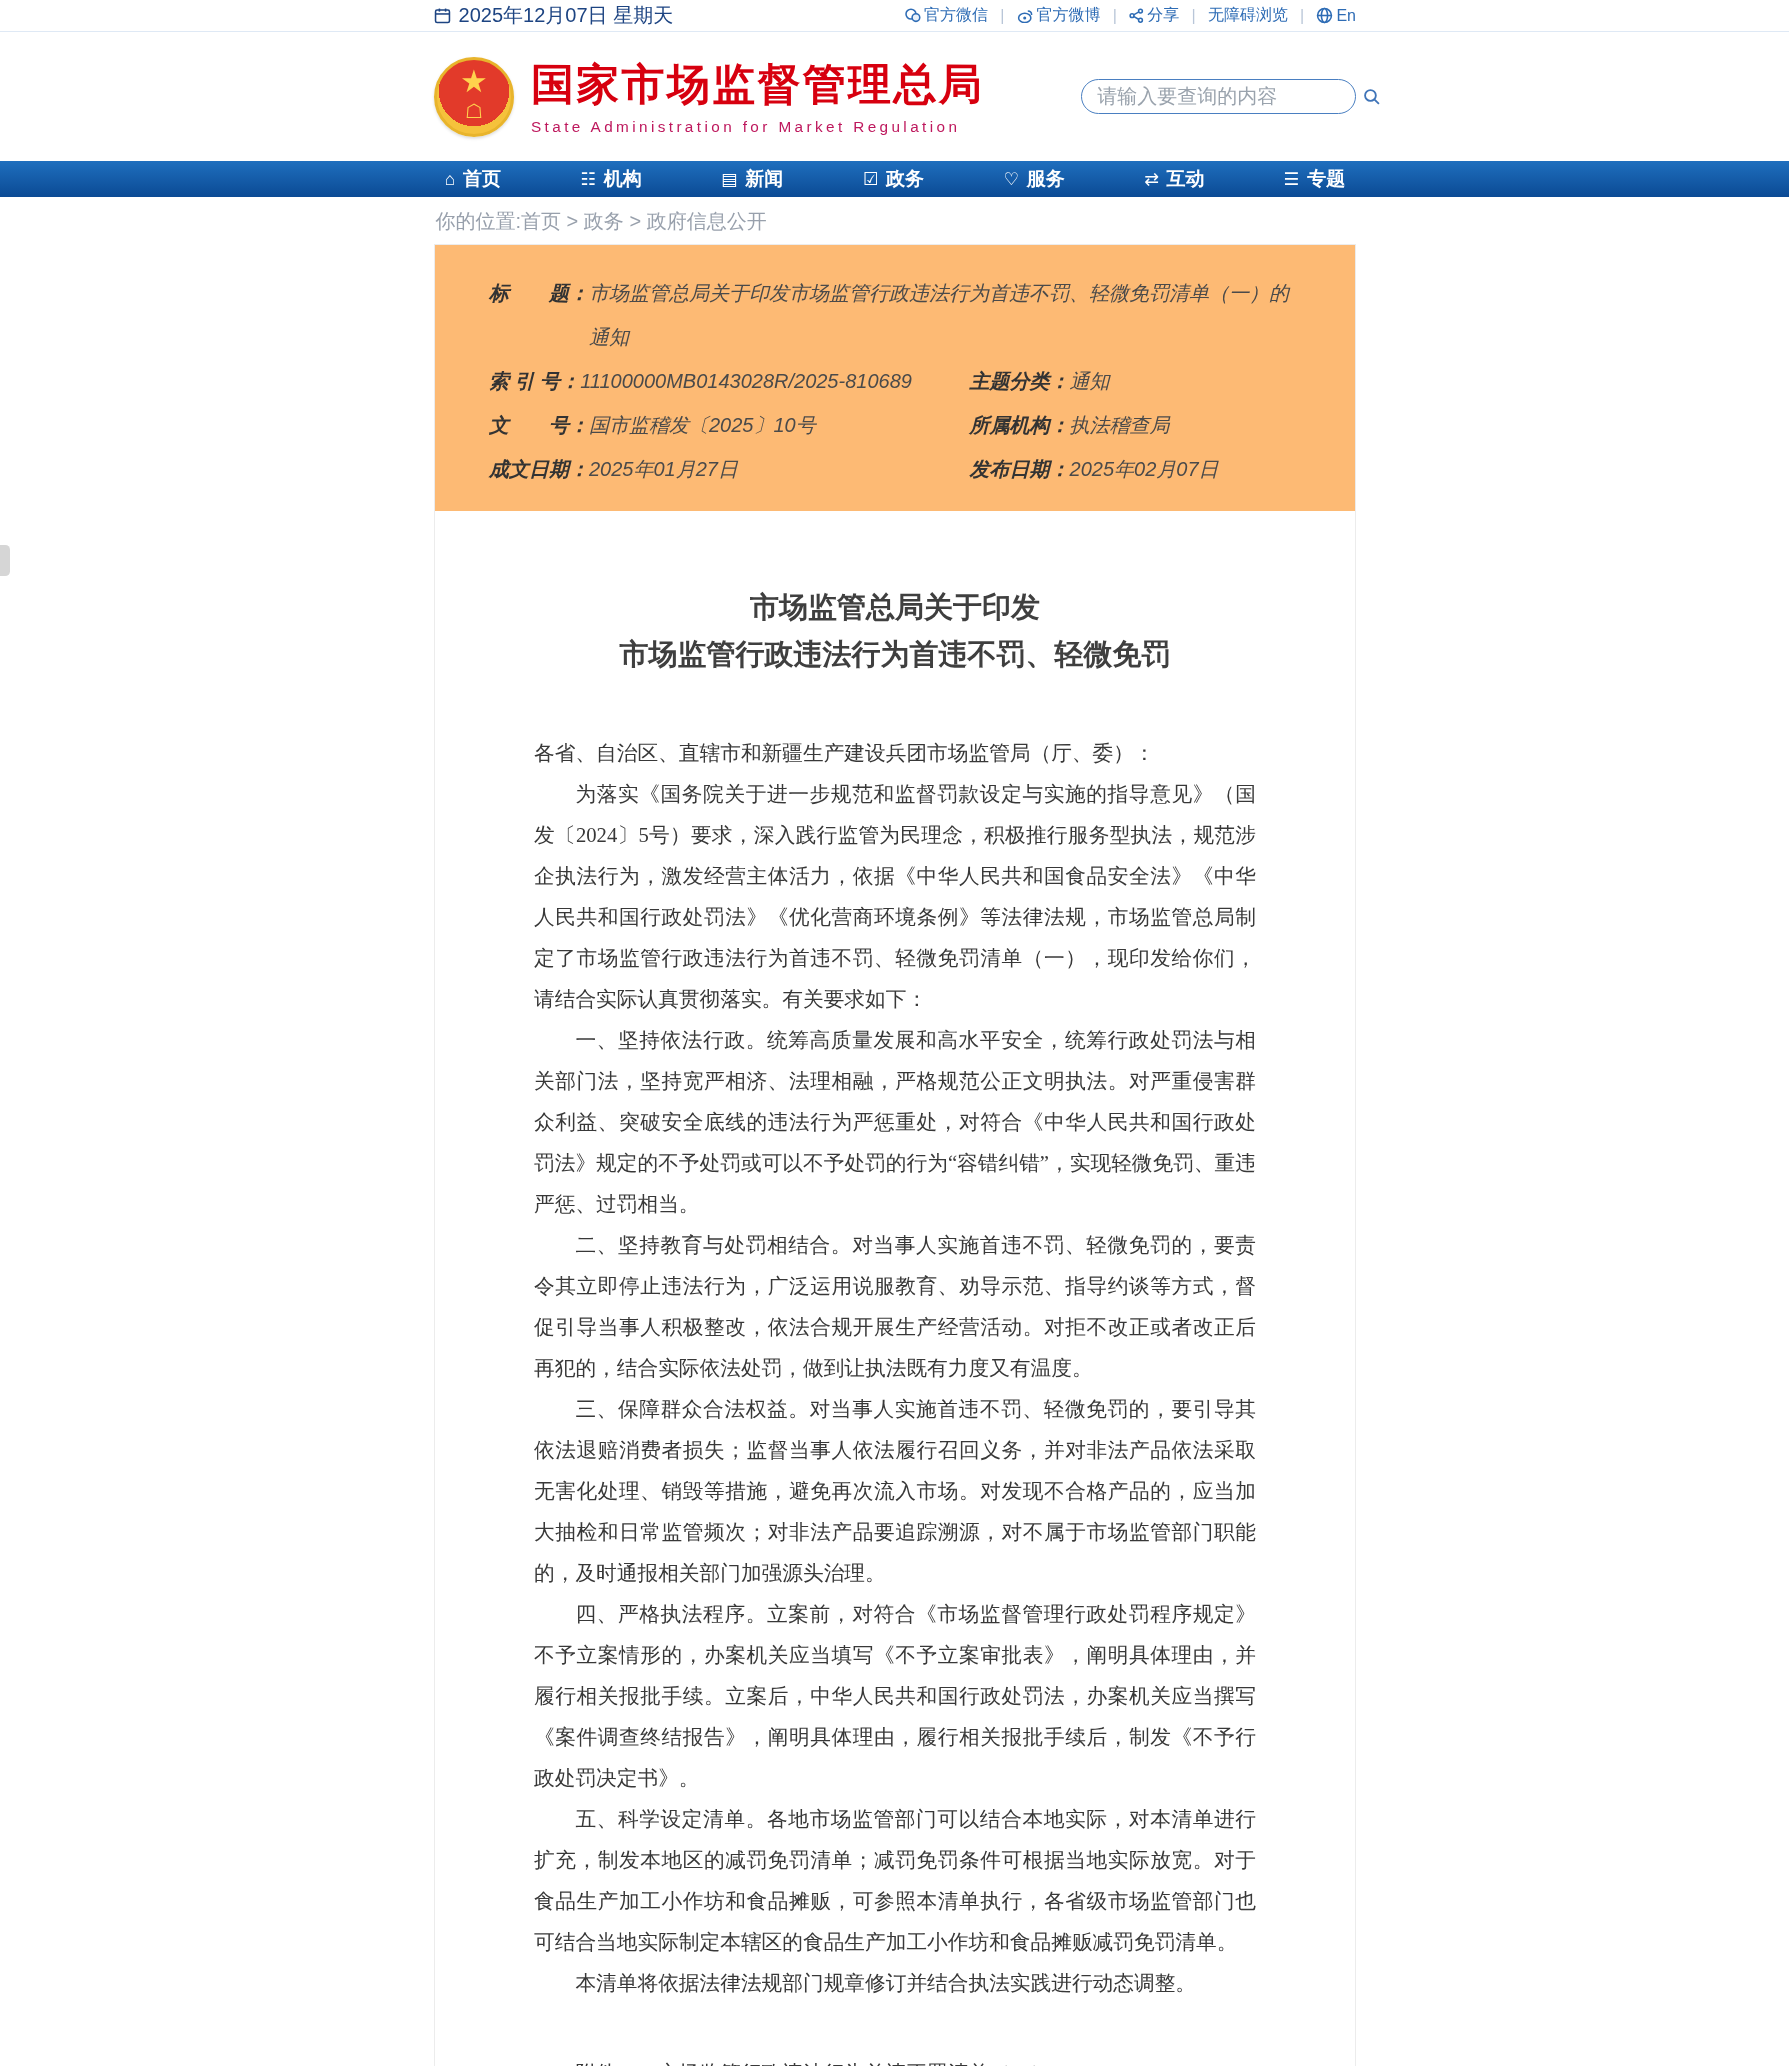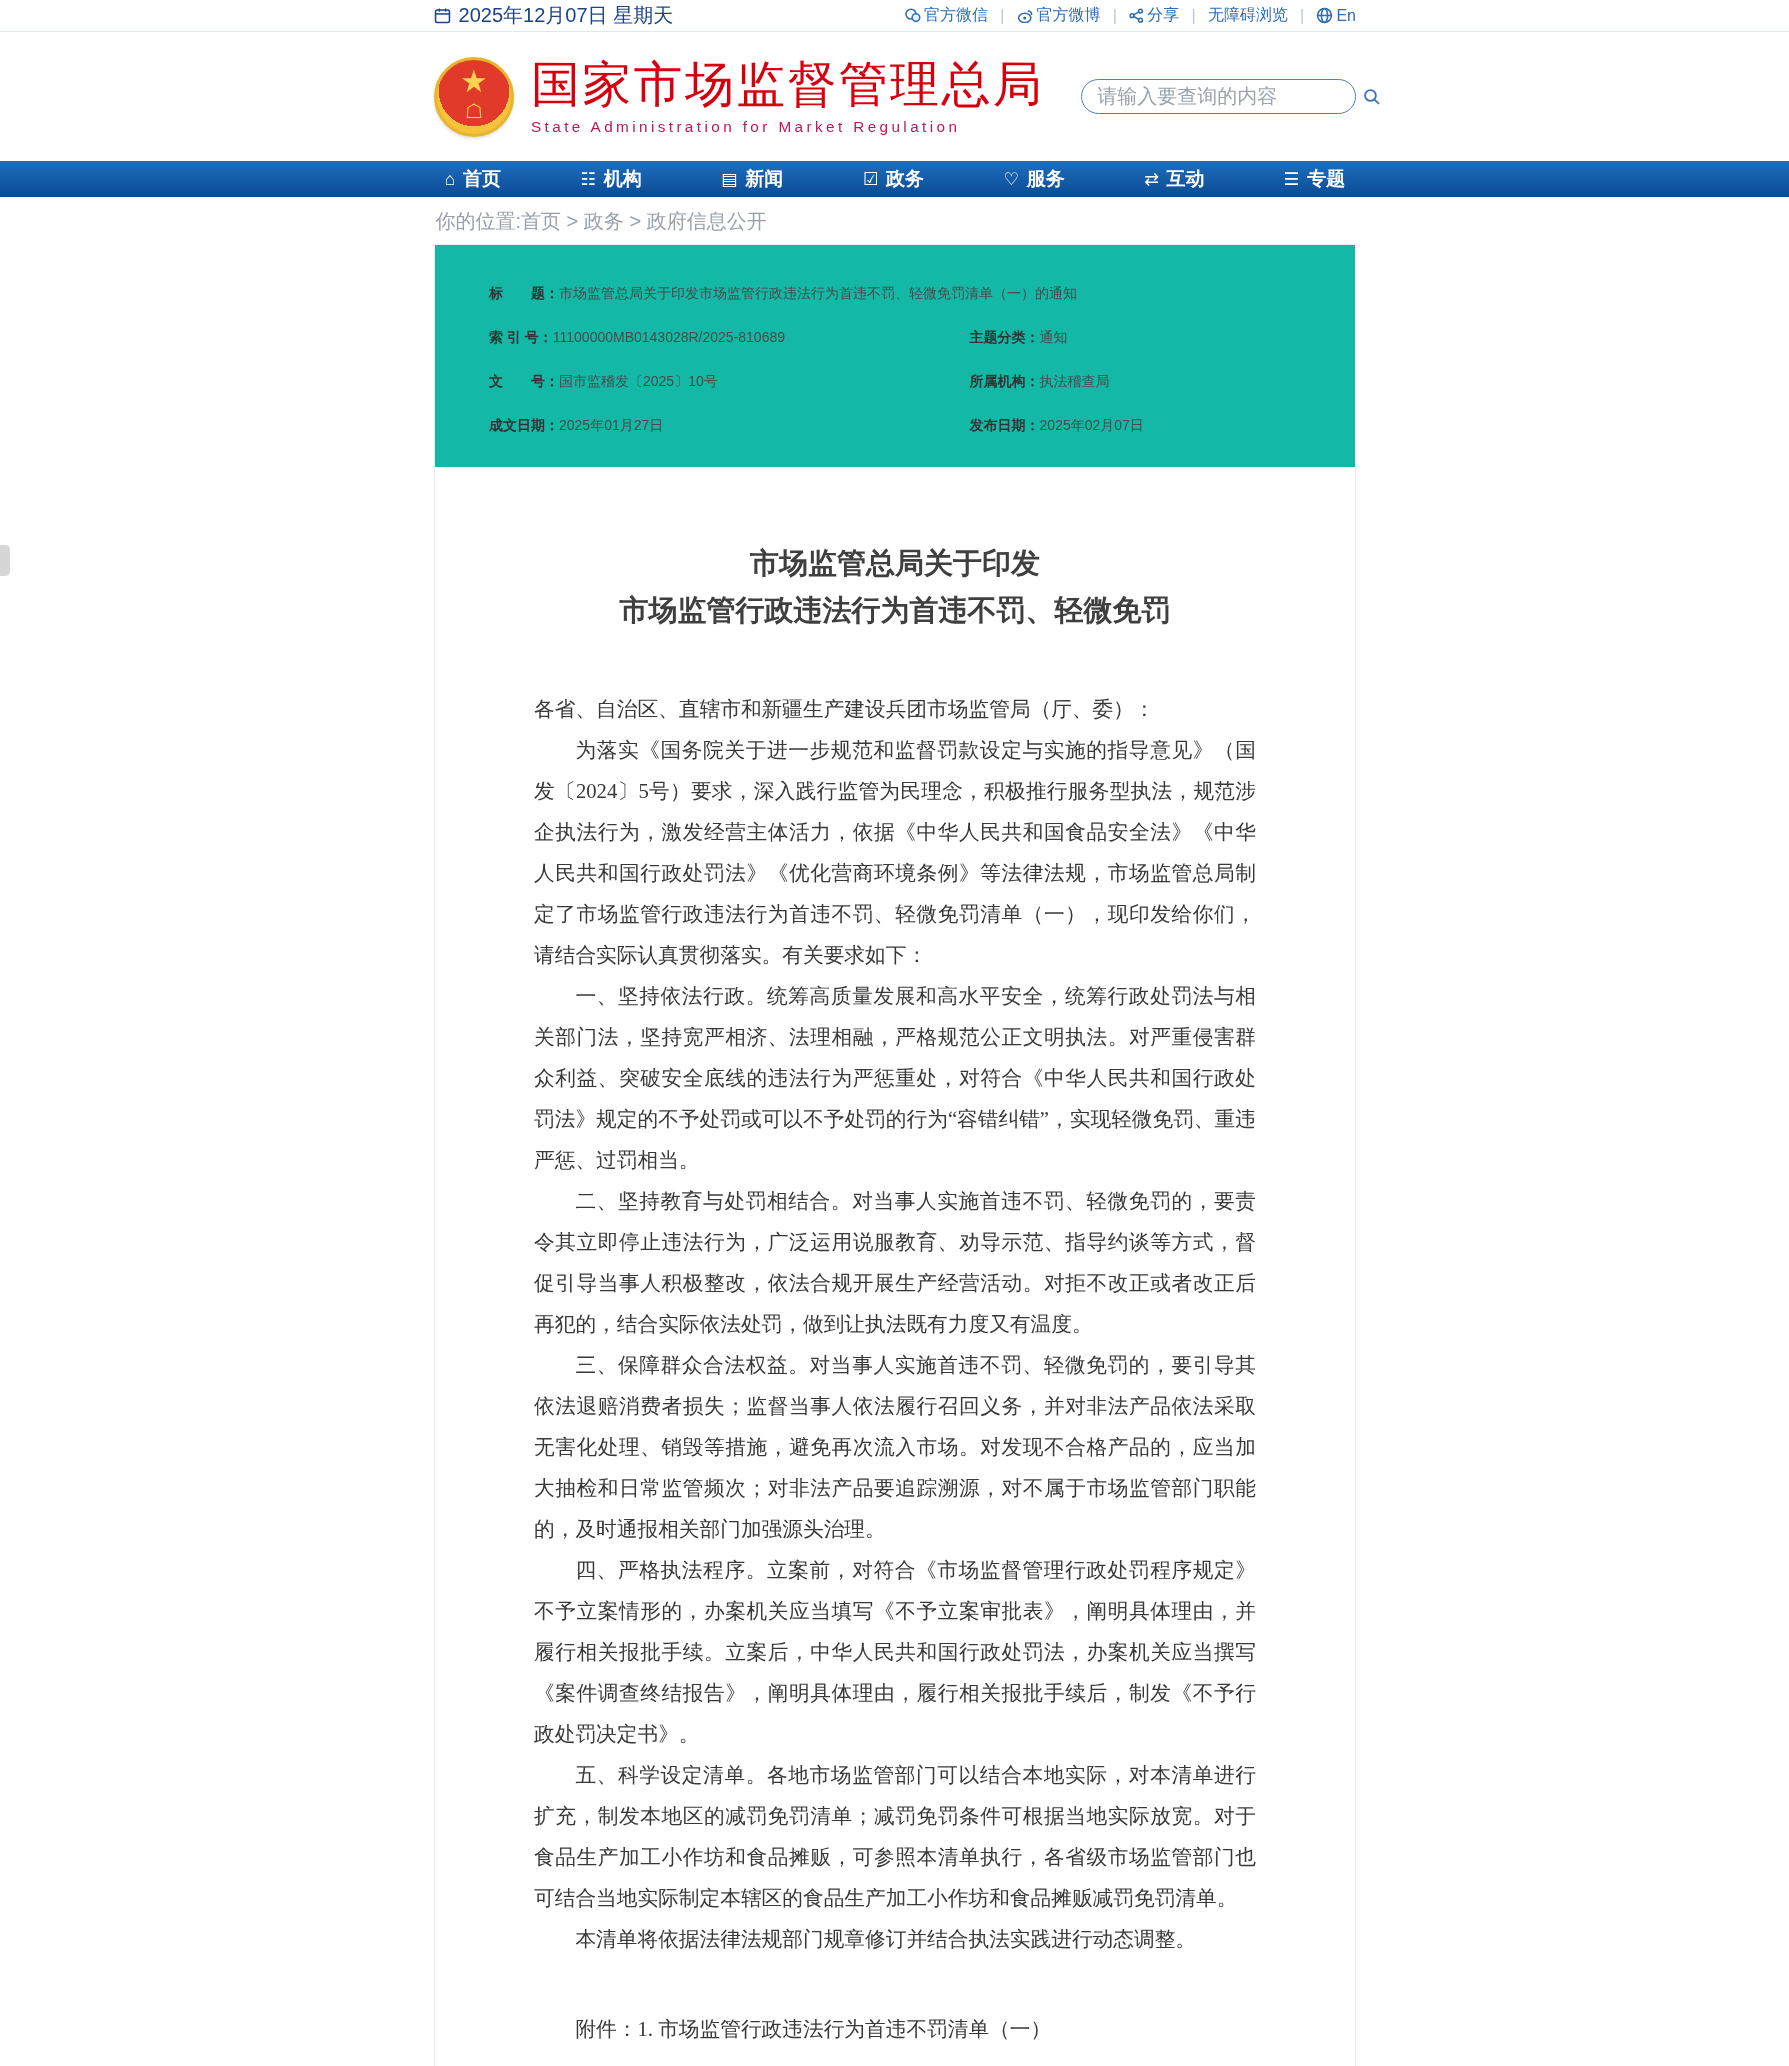--- a/index.html
+++ b/index.html
@@ -15,40 +15,40 @@
   .top-links .tlink { display:flex; align-items:center; gap:3px; cursor:pointer; color:#2e6cb5; }
   .top-sep { color:#b9c6d8; }
 
   
   .header { height:129px; }
   .header .wrap { height:100%; display:flex; align-items:center; justify-content:space-between; }
   .brand { display:flex; align-items:center; gap:17px; }
   .emblem { width:80px; height:80px; border-radius:50%; background:radial-gradient(circle at 50% 42%, #e23a2a 0 62%, #f5c23c 62% 100%); border:3.1px solid #e8b42c; position:relative; box-shadow:0 1.5px 3.1px rgba(0,0,0,.15); }
   .emblem .star { position:absolute; top:6.1px; left:0; right:0; text-align:center; color:#ffd34d; font-size:31px; line-height:31px; }
   .emblem .gate { position:absolute; bottom:12.2px; left:0; right:0; text-align:center; color:#ffd34d; font-size:20px; line-height:20px; }
-  .brand-txt .cn { color:#d7000f; font-size:49px; font-weight:normal; letter-spacing:2.3px; line-height:54px; }
+  .brand-txt .cn { color:#d7000f; font-size:43px; font-weight:bold; letter-spacing:2.3px; line-height:54px; }
   .brand-txt .en { color:#be185d; font-size:15.3px; letter-spacing:3.4px; margin-top:6.1px; }
   .search { width:275px; height:35px; border:1.5px solid #4a7fc1; border-radius:18.4px; display:flex; align-items:center; padding:0 12.2px 0 15.3px; }
   .search input { flex:1; border:none; outline:none; font-size:20px; color:#333; background:transparent; font-family:inherit; }
   .search input::placeholder { color:#9aa3ad; }
   .search .sbtn { background:none; border:none; cursor:pointer; display:flex; }
 
   
   .nav { height:36px; background:linear-gradient(#1f6fbe,#0b4a94); }
   .nav .wrap { height:100%; display:flex; align-items:center; justify-content:space-between; padding:0 10.7px; }
   .nav-item { display:flex; align-items:center; gap:7.6px; color:#fff; font-size:19px; font-weight:bold; cursor:pointer; }
   .nav-item .nicon { font-size:17.6px; font-weight:normal; }
 
   
   .crumbs { padding:10.7px 0 9.2px 1.5px; font-size:20px; color:#98a0ac; }
   .crumbs span { color:#98a0ac; }
 
   
   .panel { background:#fff; border:0.8px solid #ececec; margin-bottom:7.6px; }
-  .metabox { background:#14b8a6; padding:26px 54px 20px; font-size:14px; color:#4a4a4a; }
+  .metabox { background:#fdba74; padding:26px 54px 20px; font-size:20px; color:#4a4a4a;font-style:italic; }
   .mrow { display:flex; line-height:44px; }
   .mcell-l { flex:1.45; display:flex; }
   .mcell-r { flex:1; display:flex; }
   .mlabel { color:#333; font-weight:bold; white-space:pre; }
   .mval { color:#4a4a4a; }
 
   .docarea { padding:0 99px 54px; }
   .doc-title { margin-top:73px; text-align:center; font-size:29px; line-height:47px; color:#3f3f3f; font-weight:600; }
   .doc-body { margin-top:55px; font-family:"Liberation Serif","DejaVu Serif",serif; font-size:20.7px; line-height:41px; color:#383838; text-align:justify; }
   .doc-body p.ind { text-indent:2em; }

